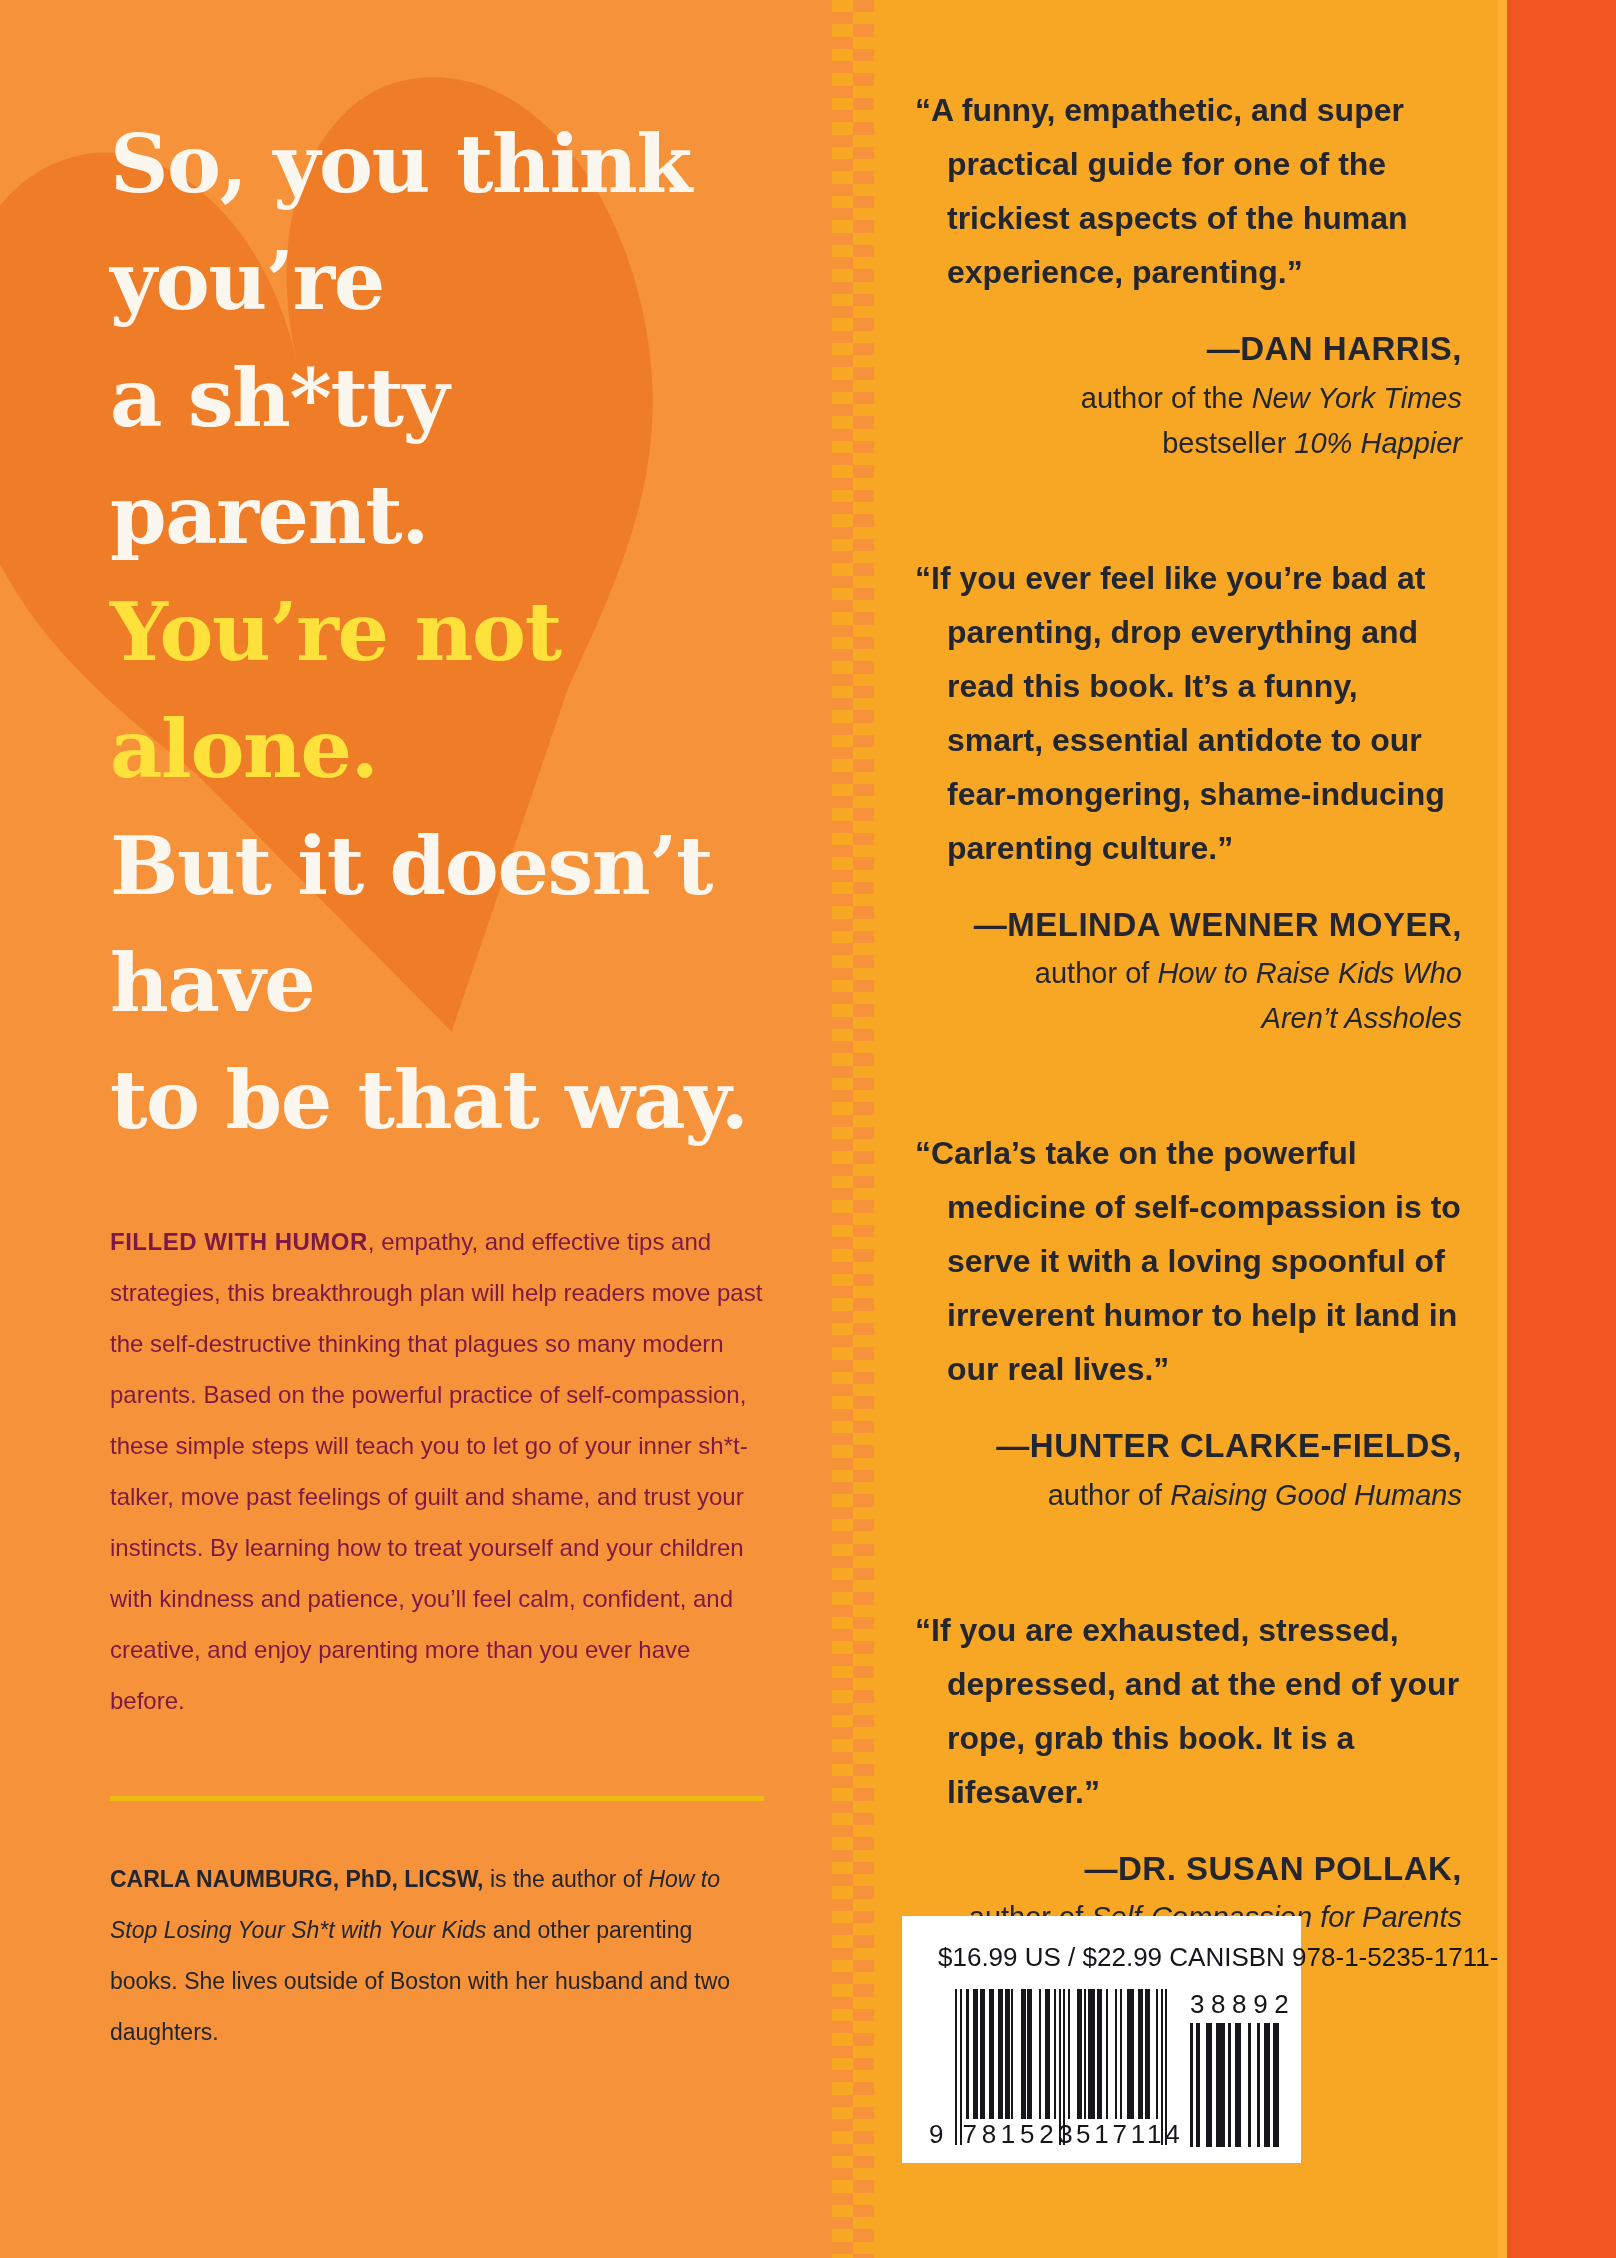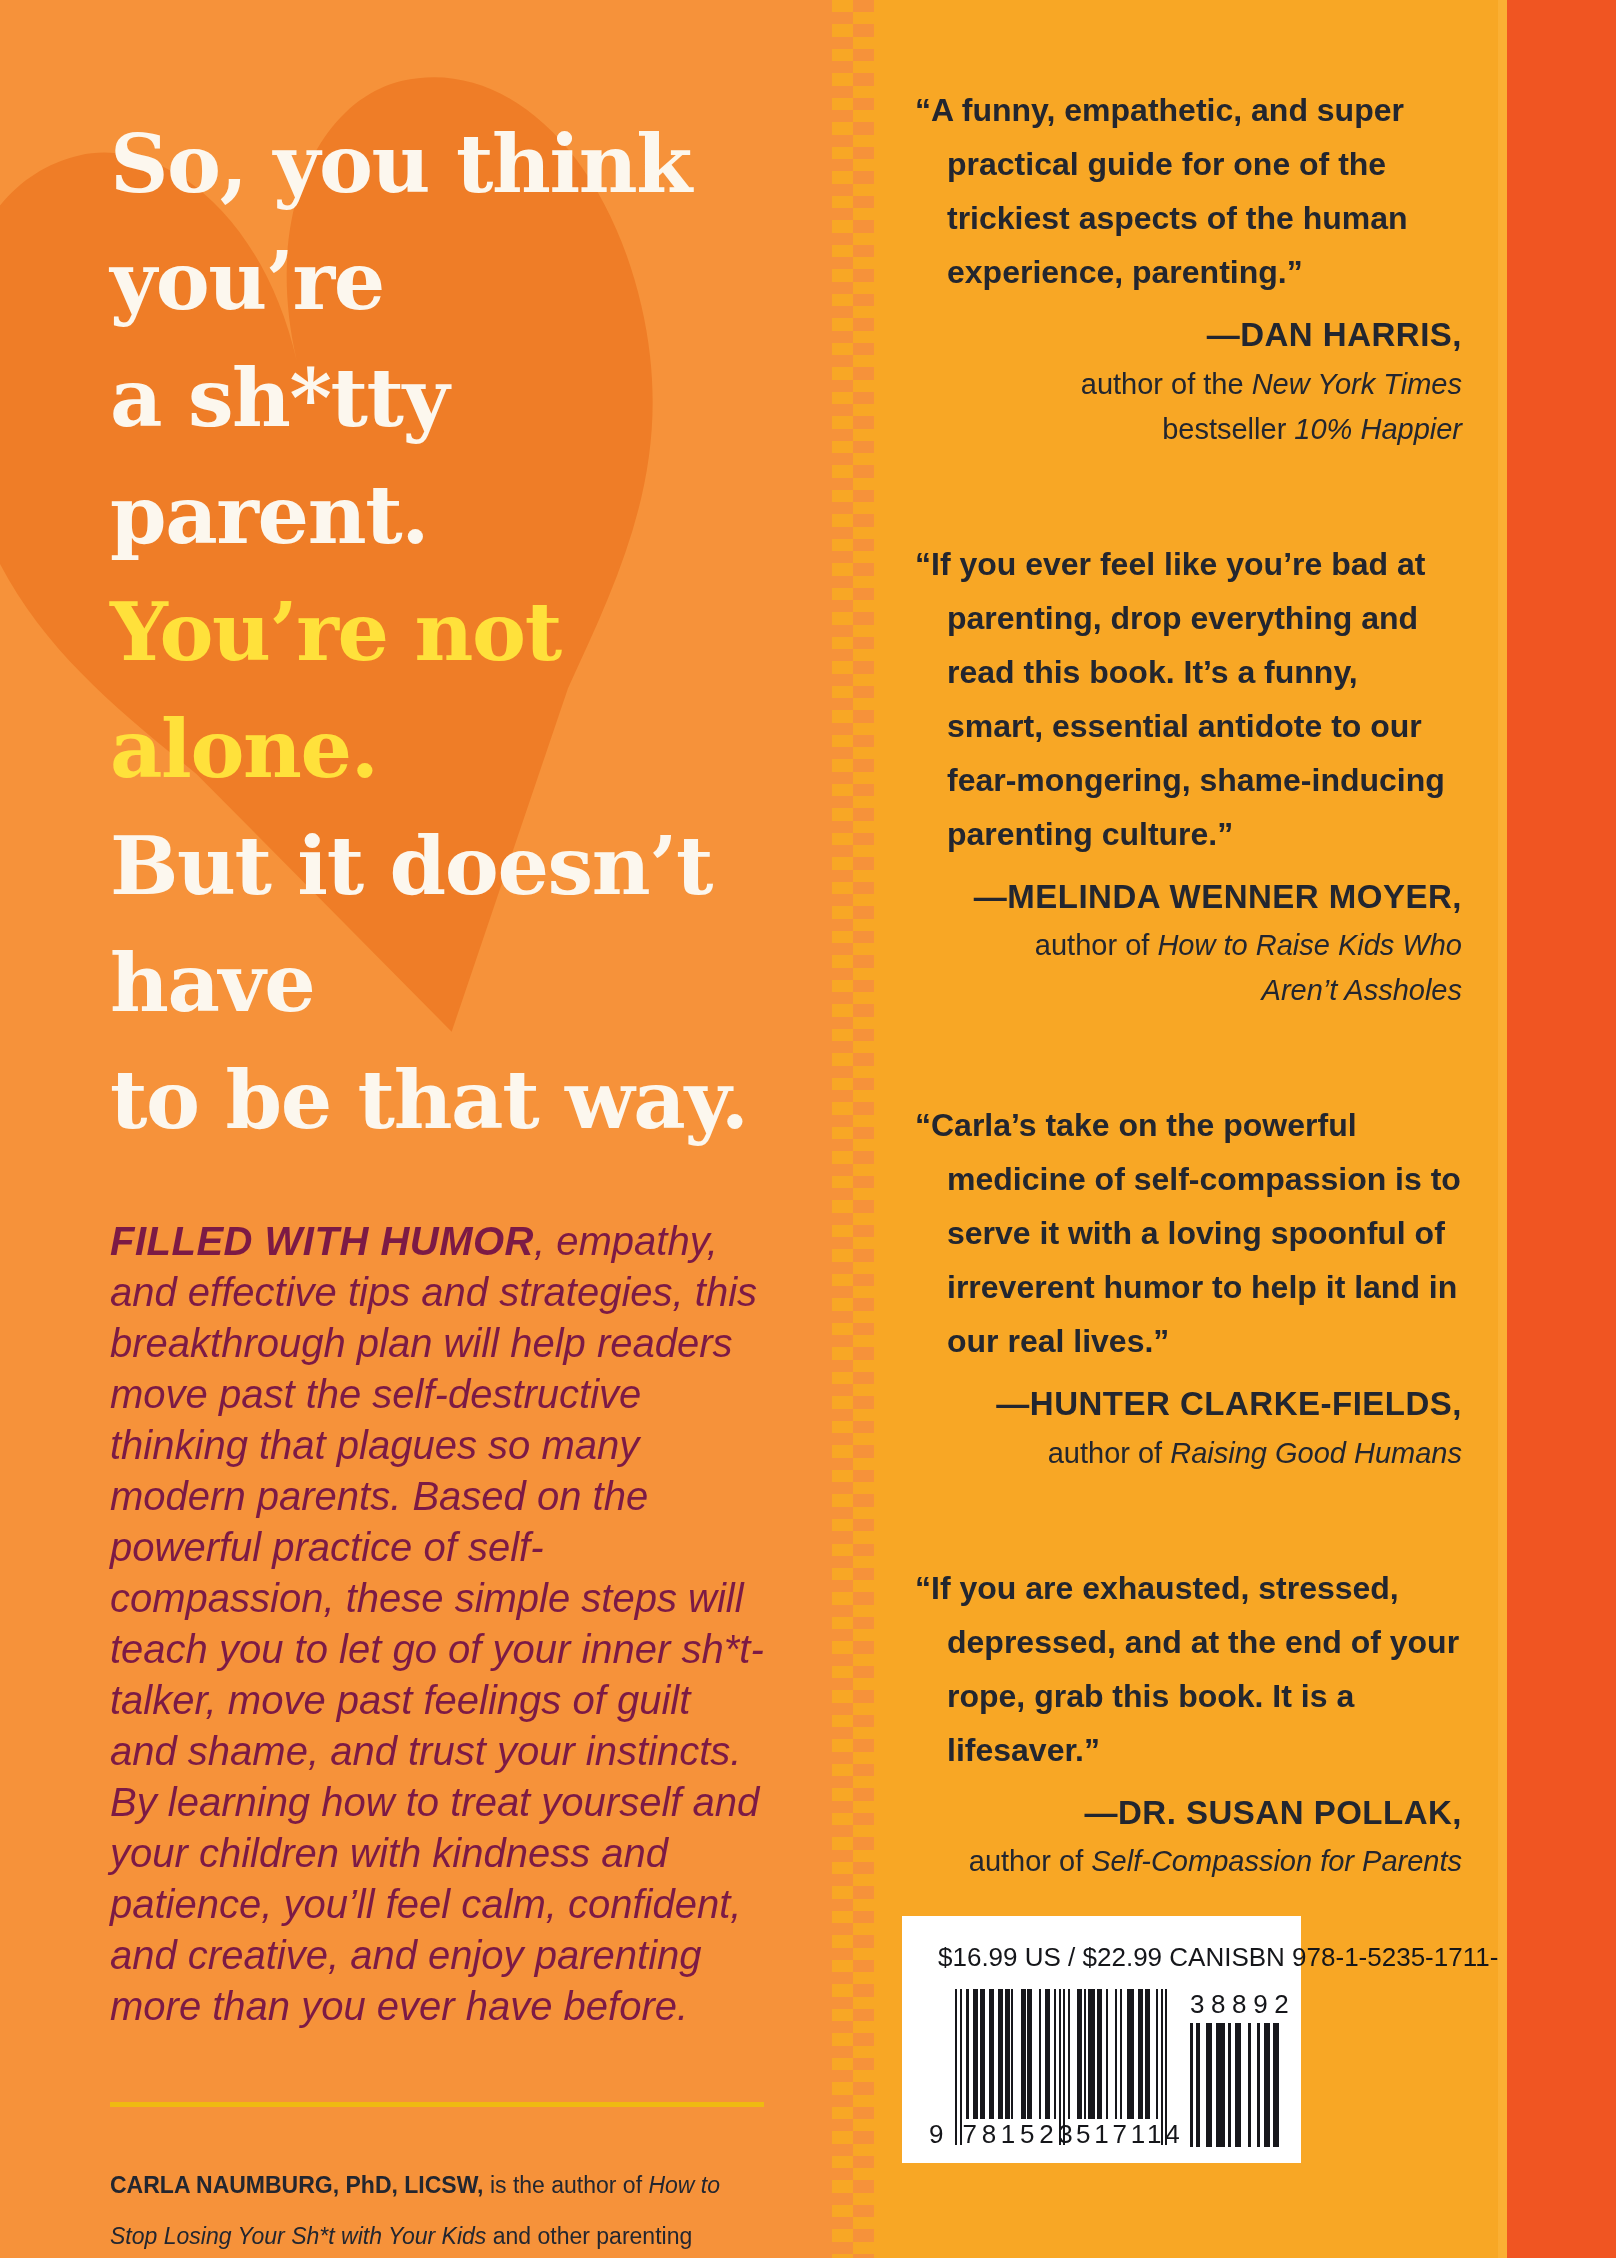--- a/index.html
+++ b/index.html
@@ -15,37 +15,37 @@
     font-family:"Liberation Sans","DejaVu Sans",sans-serif;
     -webkit-font-smoothing:antialiased;
   }
   
   .left-panel{position:absolute;left:0;top:0;width:832px;height:100%;background:var(--left-bg);}
   .heart{position:absolute;left:-75px;top:0;width:829px;height:1092px;z-index:0;transform:rotate(-13deg);}
   .left-inner{position:relative;z-index:1;padding:105px 68px 0 110px;}
   .headline{font-family:"DejaVu Serif","Liberation Serif",serif;font-weight:700;
     font-size:81px;line-height:117px;letter-spacing:-1.4px;color:#FCF7EE;}
   .headline .hl-yellow{color:var(--accent-yellow);}
-  .about{margin-top:58px;font-size:40px;line-height:51px;color:var(--maroon);font-style:italic;}
+  .about{margin-top:58px;font-size:24px;line-height:51px;color:var(--maroon);}
   .about strong{font-weight:700;letter-spacing:0.5px;}
   .rule{height:4.7px;background:var(--divider);border:none;margin-top:70px;}
   .bio{margin-top:53px;font-size:23px;line-height:51px;color:var(--ink);}
   .bio strong{font-weight:700;}
   .it{font-style:italic;}
   
   .strip{position:absolute;left:832px;top:0;width:41px;height:100%;background:var(--right-bg);}
   .strip::before,.strip::after{content:"";position:absolute;top:0;bottom:0;width:21px;}
   .strip::before{left:0;background:repeating-linear-gradient(180deg,var(--right-bg) 0 12.2px,var(--left-bg) 12.2px 24.5px);}
   .strip::after{left:21px;background:repeating-linear-gradient(180deg,var(--left-bg) 0 12.2px,var(--right-bg) 12.2px 24.5px);}
   
   .right-panel{position:absolute;left:874px;top:0;width:624px;height:100%;background:var(--right-bg);
     padding:83px 36px 0 41px;color:var(--ink);}
   .quote-block{margin-bottom:85px;}
   .quote{font-size:32px;line-height:54px;font-weight:700;margin-left:32px;text-indent:-32px;}
-  .attrib{margin-top:17px;font-size:33px;font-weight:700;letter-spacing:0.5px;text-align:right;}
+  .attrib{margin-top:31px;font-size:33px;font-weight:700;letter-spacing:0.5px;text-align:right;}
   .credit{margin-top:7.5px;font-size:29px;line-height:45px;text-align:right;max-width:527px;margin-left:auto;}
   
   .edge-light{position:absolute;left:1498px;top:0;width:8.5px;height:100%;background:var(--edge-light);}
   .edge{position:absolute;left:1507px;top:0;width:110px;height:100%;background:var(--edge);}
   
   .bc-box{position:absolute;left:902px;top:1916px;width:399px;height:247px;background:var(--paper);}
   .bc-head{position:absolute;left:0;right:0;top:26px;display:flex;justify-content:space-between;
     padding:0 24.5px 0 36px;font-size:26px;color:#15161A;white-space:nowrap;}
   .bc-main{position:absolute;left:53px;top:73px;width:213px;height:160px;}
   .bc-addon{position:absolute;left:288px;top:73px;width:94px;height:160px;}

